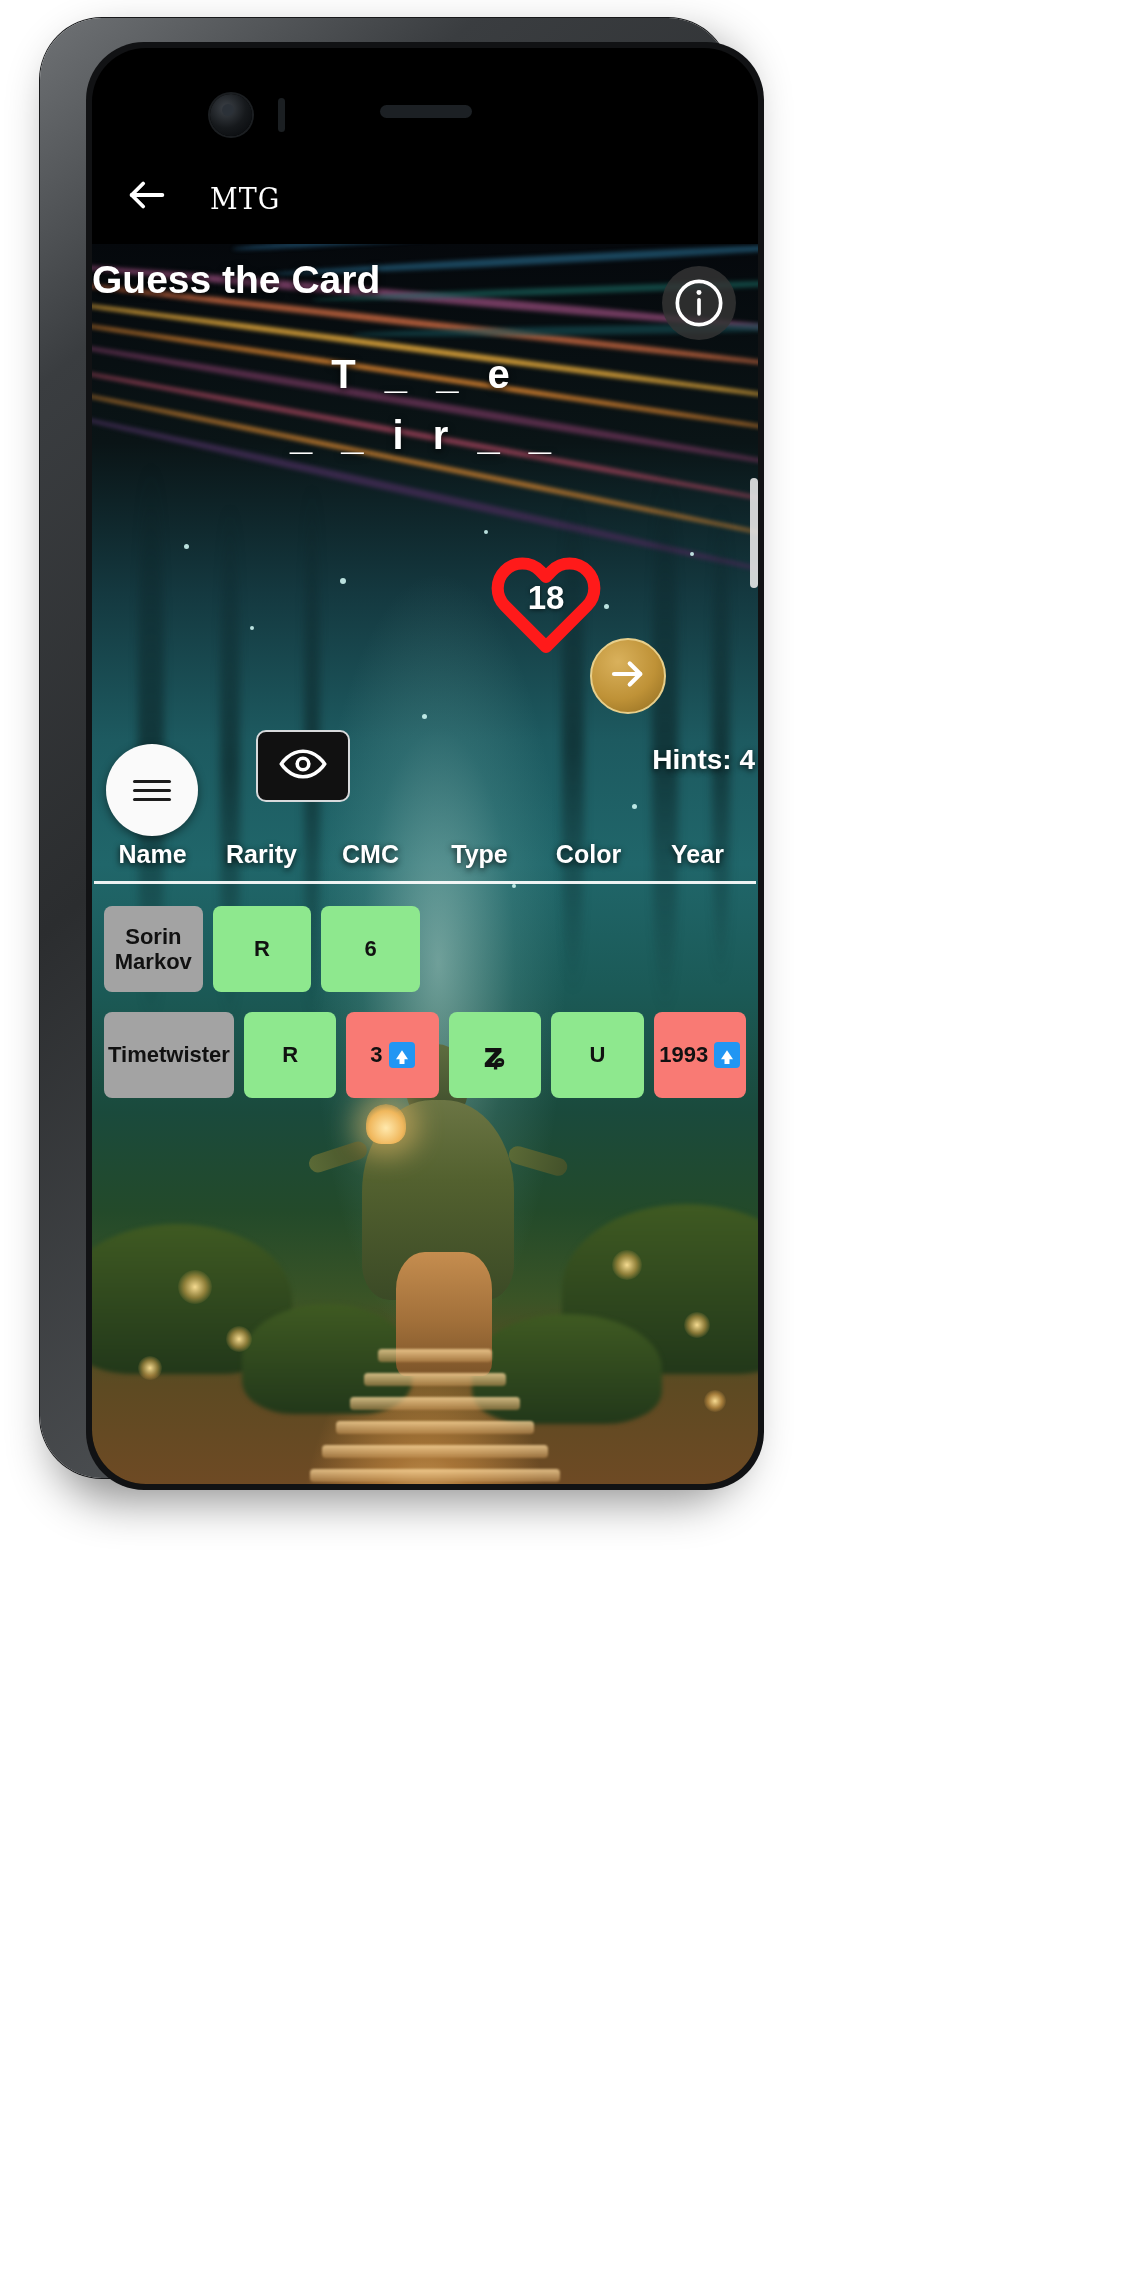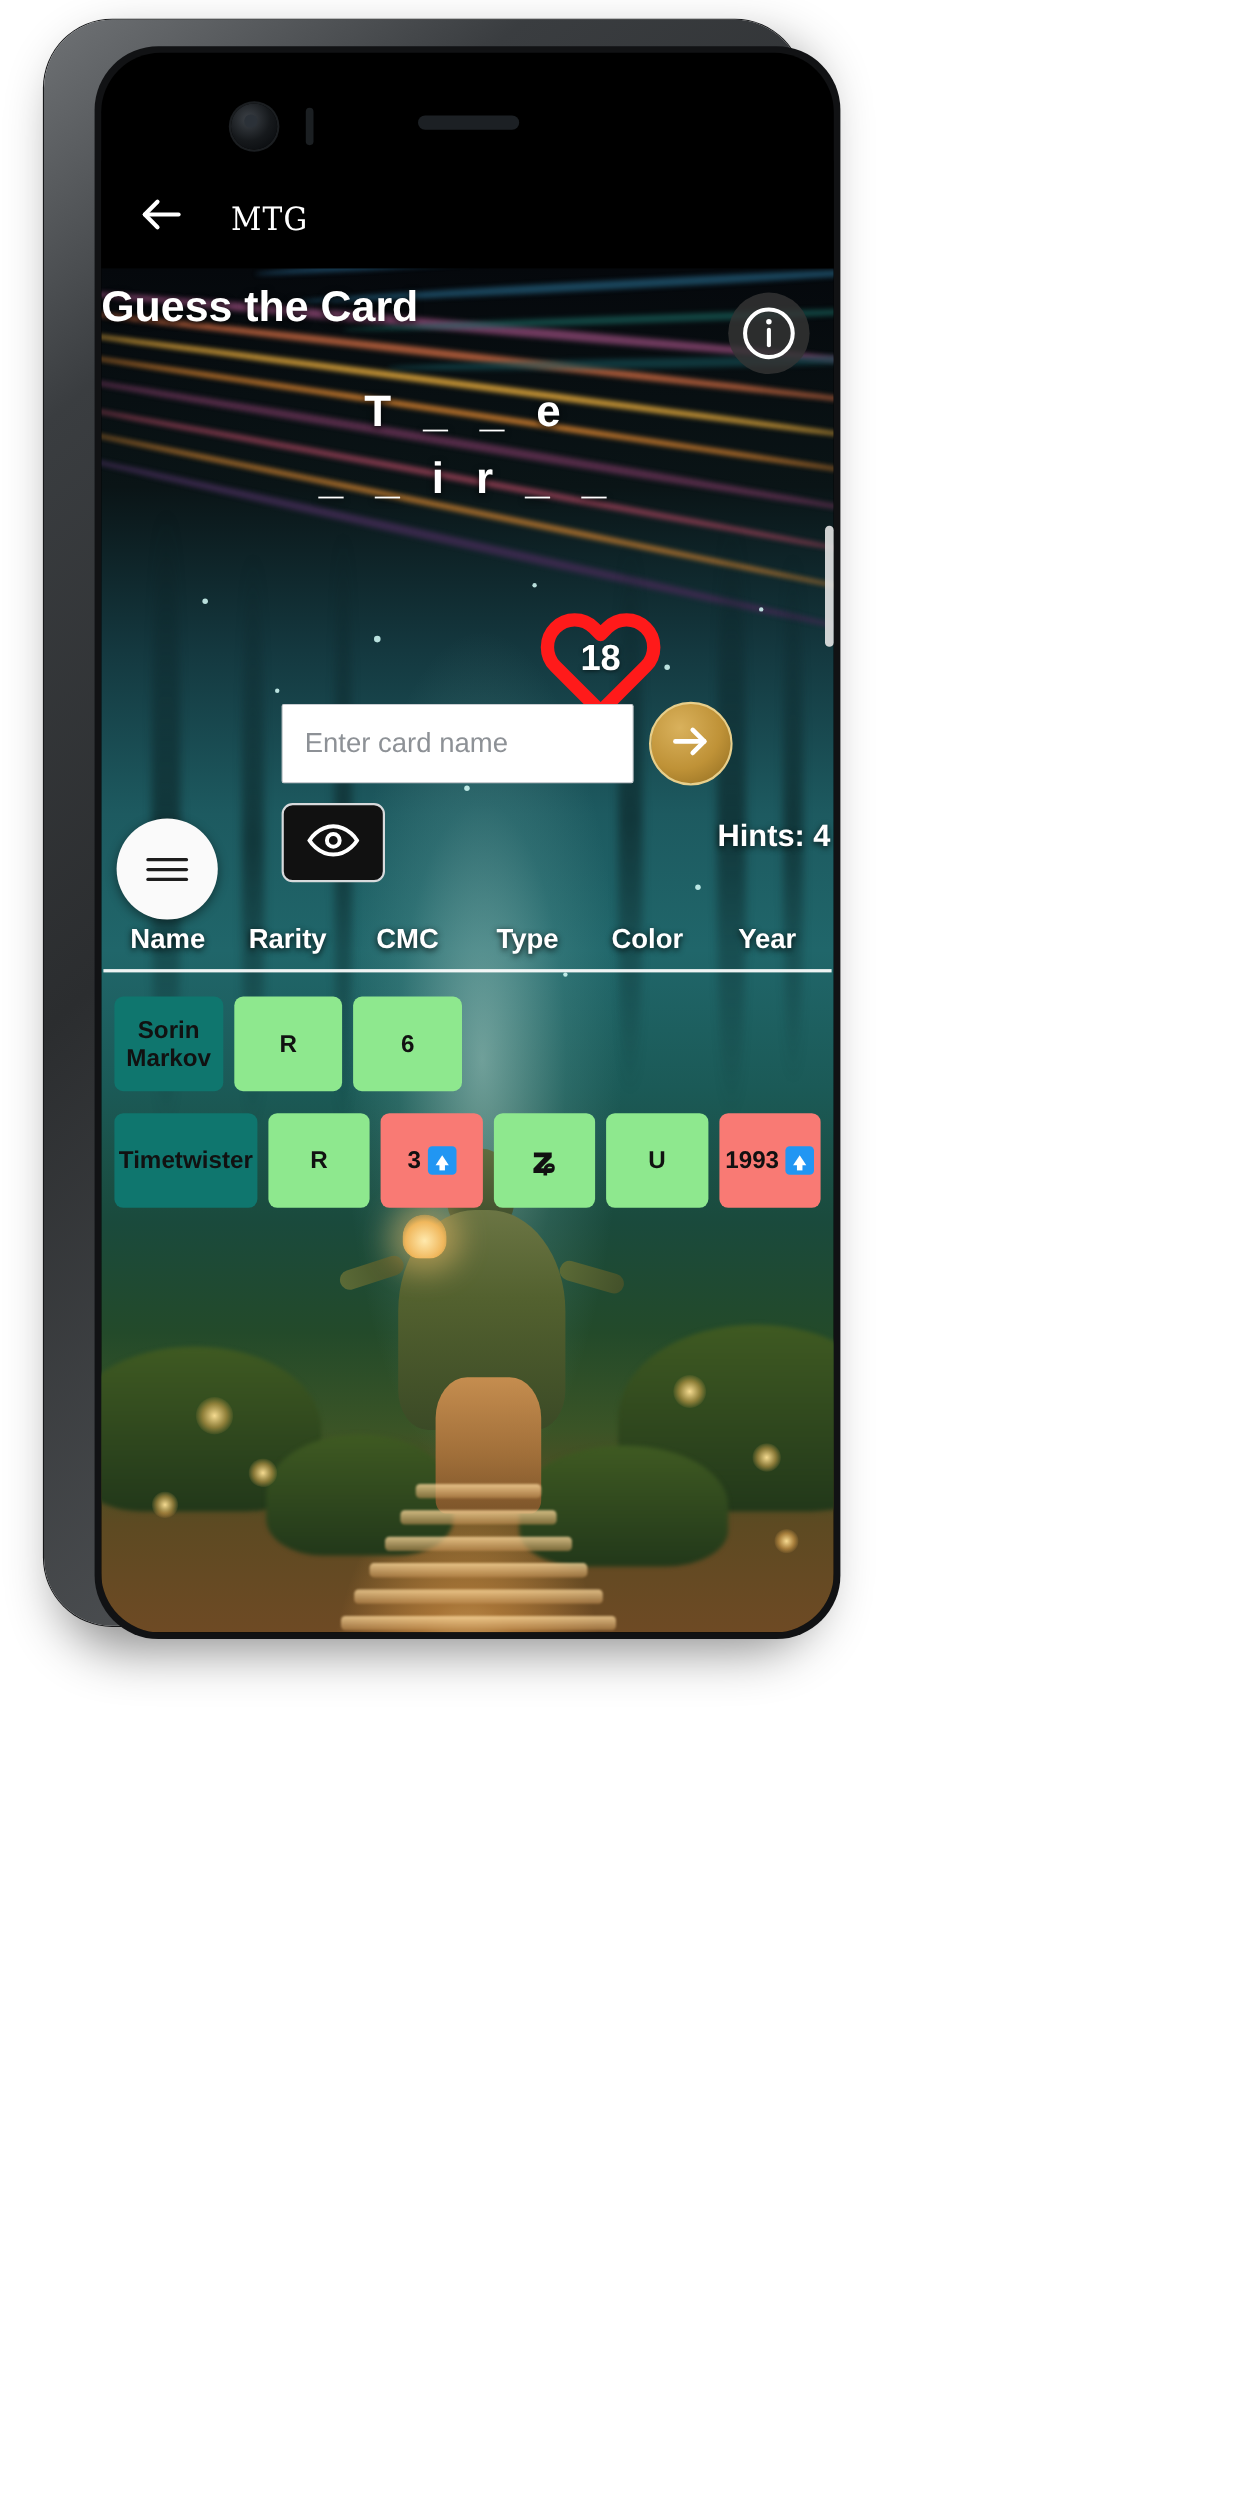--- a/index.html
+++ b/index.html
@@ -252,21 +252,21 @@
     display: grid; grid-template-columns: repeat(6, 1fr);
     padding: 0 12px; column-gap: 10px; margin-bottom: 20px;
   }
   .cell {
     height: 86px; border-radius: 8px;
     display: flex; align-items: center; justify-content: center;
     font-size: 22px; font-weight: bold; color: #111; text-align: center;
     line-height: 1.14; padding: 0 4px;
   }
   .cell.empty { background: transparent; }
-  .cell.name  { background: #0f766e; }
+  .cell.name  { background: #a3a3a3; }
   .cell.green { background: #8ee88e; }
   .cell.red   { background: #f97a74; }
   .arrow-up {
     display: inline-block; width: 26px; height: 26px; margin-left: 6px;
     border-radius: 4px; background: #2196f3; position: relative; vertical-align: -5px;
   }
   .arrow-up::after {
     content: ""; position: absolute; left: 50%; top: 50%;
     transform: translate(-50%,-52%);
     border-left: 6px solid transparent; border-right: 6px solid transparent;
@@ -402,21 +402,20 @@
           <div class="heart-wrap">
             <span>
               <svg viewBox="0 0 24 22" fill="none" stroke="#ff1a1a" stroke-width="2.6" stroke-linejoin="round">
                 <path d="M12 20.4 3.2 11.6a5.3 5.3 0 0 1 0-7.5 5.3 5.3 0 0 1 7.5 0L12 5.4l1.3-1.3a5.3 5.3 0 0 1 7.5 0 5.3 5.3 0 0 1 0 7.5z"></path>
               </svg>
             </span>
             <span class="heart-num">18</span>
           </div>
 
           <div class="guess-row">
-            <input class="guess-input" type="text" placeholder="Enter card name" style="">
             <div class="submit-btn">
               <span>
                 <svg viewBox="0 0 24 24" fill="none" stroke="#ffffff" stroke-width="2.4" stroke-linecap="round" stroke-linejoin="round">
                   <line x1="4" y1="12" x2="19" y2="12"></line>
                     <polyline points="13,6 19,12 13,18"></polyline>
                 </svg>
               </span>
             </div>
           </div>
 

